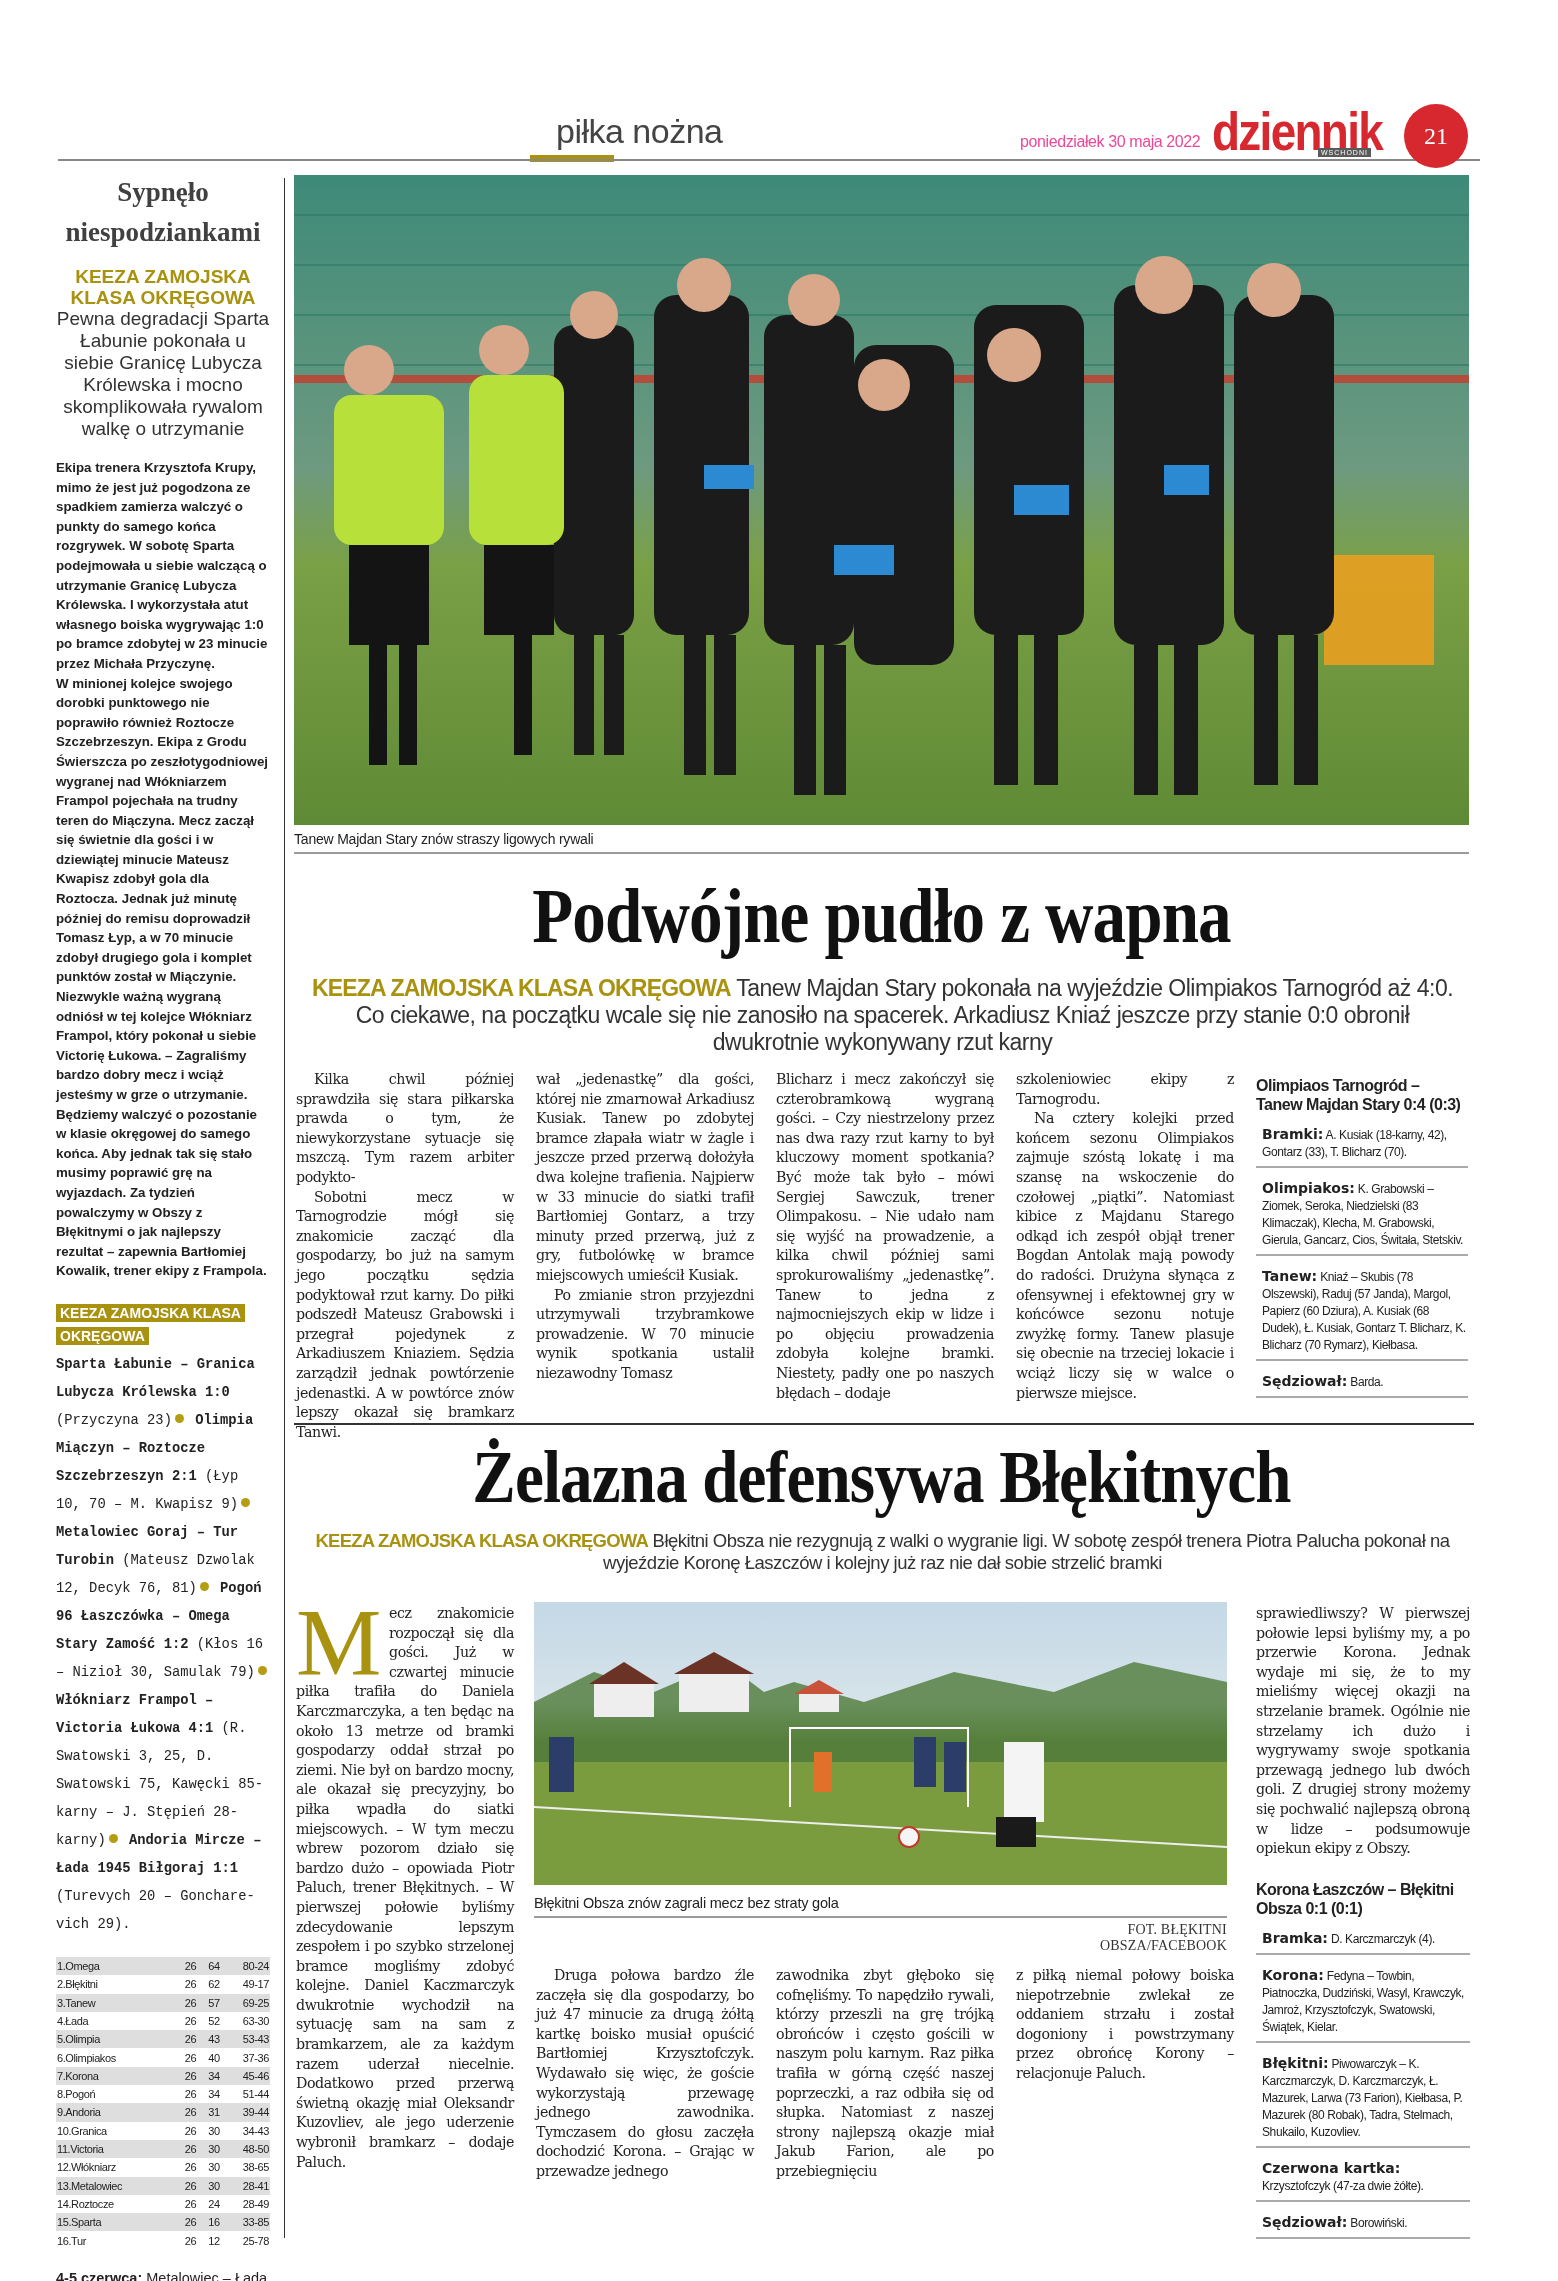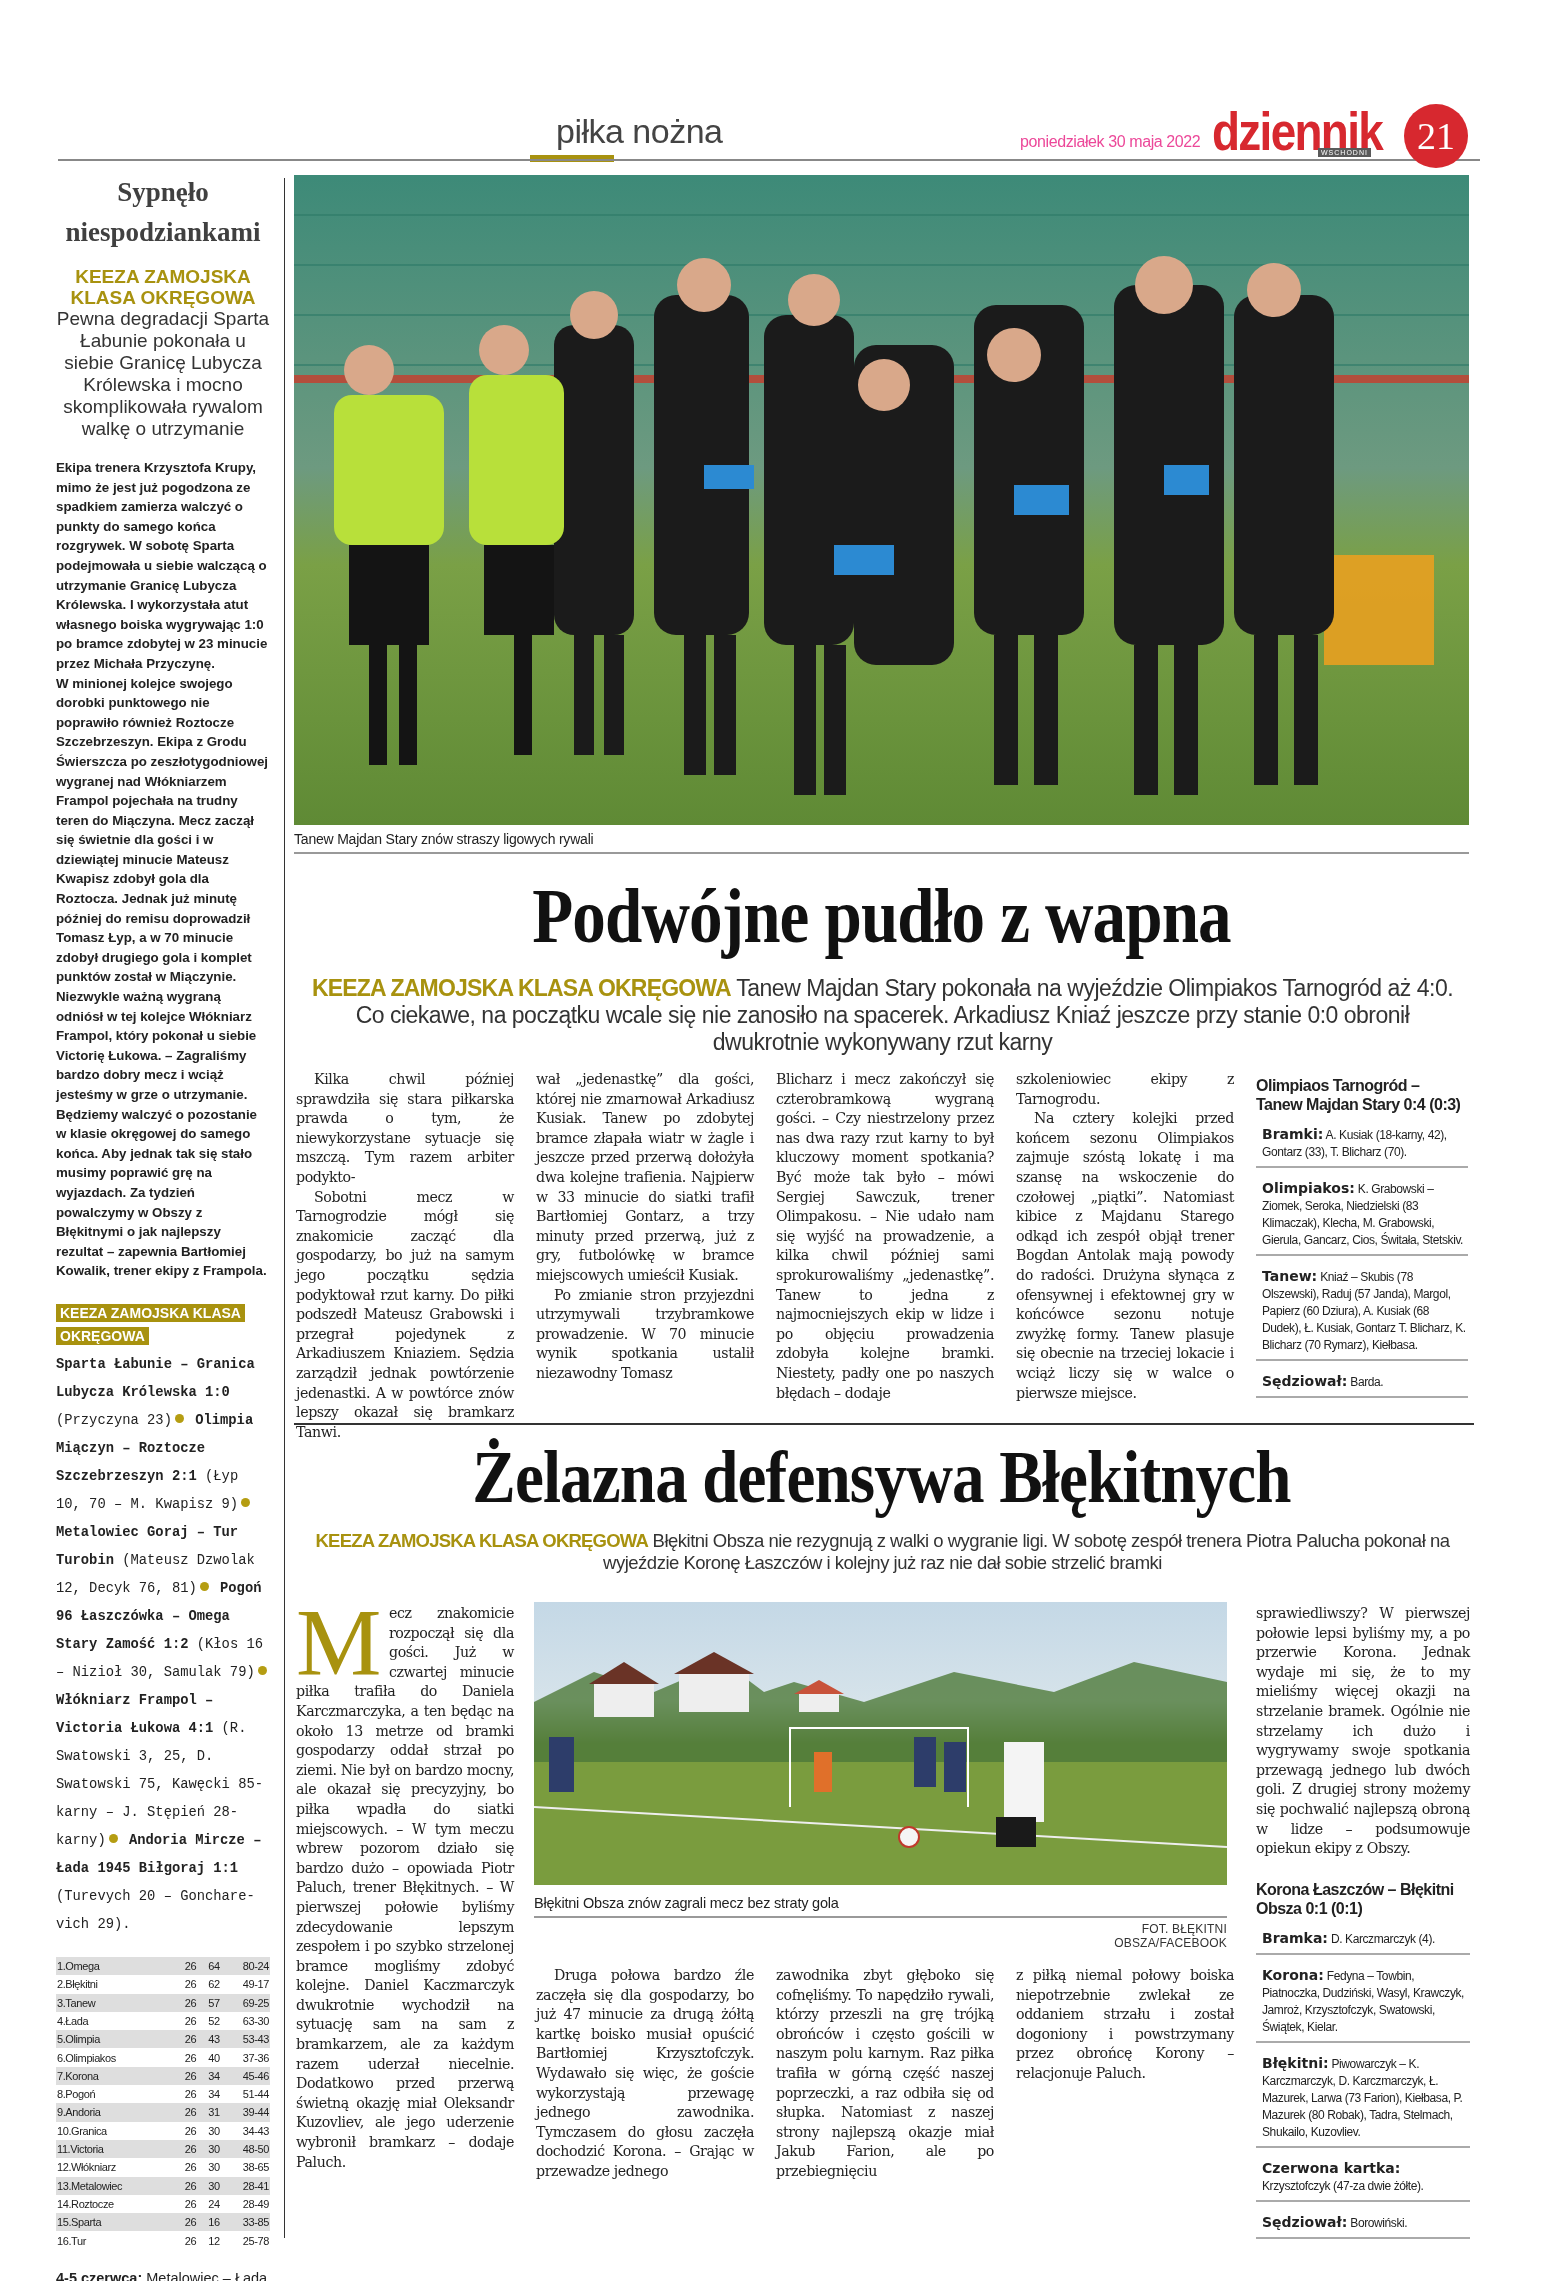--- a/index.html
+++ b/index.html
@@ -6,21 +6,21 @@
   html, body { width: 1558px; height: 2281px; background: #ffffff; }
   body { position: relative; overflow: hidden; color: #1a1a1a; font-family: "DejaVu Serif", serif; }
 
   
   .hdr-rule { position: absolute; left: 58px; top: 159px; width: 1422px; height: 2px; background: #888; }
   .section-title { position: absolute; left: 556px; top: 112px; font-family: "Liberation Sans", sans-serif; font-size: 34px; font-weight: 300; color: #444; letter-spacing: -0.5px; }
   .section-bar { position: absolute; left: 530px; top: 155px; width: 84px; height: 7px; background: #a8920f; }
   .date-line { position: absolute; left: 1020px; top: 133px; font-family: "Liberation Sans", sans-serif; font-size: 16px; color: #ec4899; letter-spacing: -0.4px; }
   .logo { position: absolute; left: 1212px; top: 104px; font-family: "Liberation Sans", sans-serif; font-weight: 700; font-size: 54px; color: #d7282f; letter-spacing: -2px; line-height: 54px; transform: scaleX(0.85); transform-origin: left; }
   .logo-sub { position: absolute; left: 1318px; top: 148px; background: #5a5a5a; color: #fff; font-family: "Liberation Sans", sans-serif; font-size: 7px; padding: 1px 3px; letter-spacing: 1px; }
-  .page-num { position: absolute; left: 1404px; top: 104px; width: 64px; height: 64px; border-radius: 50%; background: #d7282f; color: #fff; font-family: "Liberation Serif", serif; font-size: 38px; text-align: center; line-height: 64px; }
+  .page-num { position: absolute; left: 1404px; top: 104px; width: 64px; height: 64px; border-radius: 50%; background: #d7282f; color: #fff; font-family: "Liberation Serif", serif; font-size: 24px; text-align: center; line-height: 64px; }
 
   
   .sidebar { position: absolute; left: 56px; top: 172px; width: 214px; }
   .sb-rule { position: absolute; left: 284px; top: 178px; width: 1px; height: 2060px; background: #333; }
   .sb-title { font-family: "Liberation Serif", serif; font-weight: 700; font-size: 27px; line-height: 40px; text-align: center; color: #404040; }
   .sb-kicker { margin-top: 14px; font-family: "Liberation Sans", sans-serif; font-weight: 700; font-size: 19px; line-height: 21px; text-align: center; color: #a8920f; }
   .sb-lead { font-family: "Liberation Sans", sans-serif; font-weight: 300; font-size: 19px; line-height: 22px; text-align: center; color: #333; }
   .sb-body { margin-top: 18px; font-family: "Liberation Sans", sans-serif; font-weight: 700; font-size: 13.3px; line-height: 19.6px; color: #222; }
   .sb-box-kicker { margin-top: 20px; display: inline; background: #a8920f; color: #fff; font-family: "Liberation Sans", sans-serif; font-weight: 900; font-size: 14px; line-height: 21px; padding: 1px 4px; box-decoration-break: clone; -webkit-box-decoration-break: clone; text-transform: uppercase; }
   .sb-results { margin-top: 4px; font-family: Liberation Mono, monospace; font-size: 13.8px; line-height: 28px; color: #222; }
@@ -31,21 +31,21 @@
   table.standings tr:nth-child(odd) td { background: #dedede; }
   table.standings td.num { text-align: right; }
   .sb-fixtures { margin-top: 18px; font-family: "Liberation Sans", sans-serif; font-size: 14.5px; line-height: 20.5px; color: #222; }
   .sb-fixtures b { font-weight: 900; }
 
   
   .photo1 { position: absolute; left: 294px; top: 175px; width: 1175px; height: 650px; overflow: hidden; background: #6c8f45; }
   .photo2 { position: absolute; left: 534px; top: 1602px; width: 693px; height: 283px; overflow: hidden; background: #7d9c3f; }
   .caption { position: absolute; font-family: "Liberation Sans", sans-serif; font-size: 14px; color: #222; letter-spacing: -0.2px; }
   .cap-rule { position: absolute; height: 2px; background: #999; }
-  .credit { position: absolute; font-family: Liberation Sans, sans-serif; font-size: 12px; color: #333; letter-spacing: 0.2px; }
+  .credit { position: absolute; font-family: Liberation Serif, serif; font-size: 14px; color: #333; letter-spacing: 0.2px; }
 
   
   .headline { position: absolute; text-align: center; font-family: "Liberation Serif", serif; font-weight: 700; color: #111; letter-spacing: -1px; }
   .deck { position: absolute; text-align: center; font-family: "Liberation Sans", sans-serif; font-weight: 300; color: #333; letter-spacing: -0.5px; }
   .deck .kick { color: #a8920f; font-weight: 700; letter-spacing: -0.8px; }
 
   
   .col { position: absolute; font-family: "DejaVu Serif", serif; font-size: 14.2px; line-height: 19.6px; color: #222; text-align: justify; hyphens: manual; letter-spacing: -0.4px; }
   .col p { text-indent: 18px; }
   .col p.noindent { text-indent: 0; }

